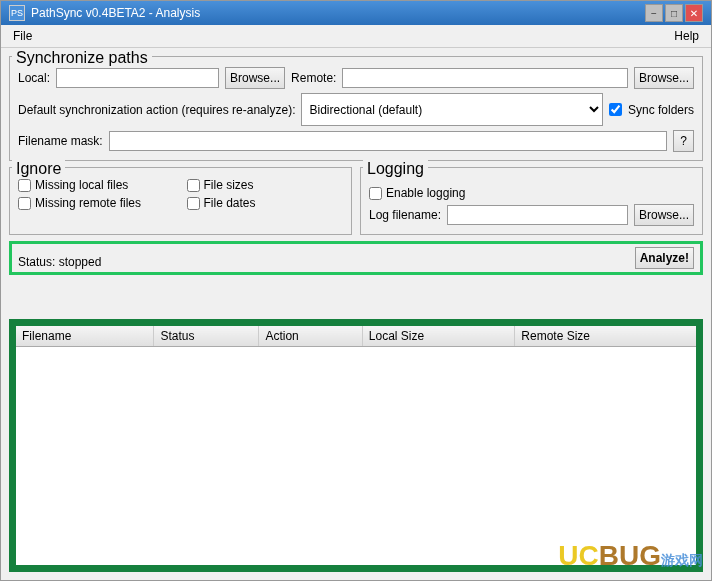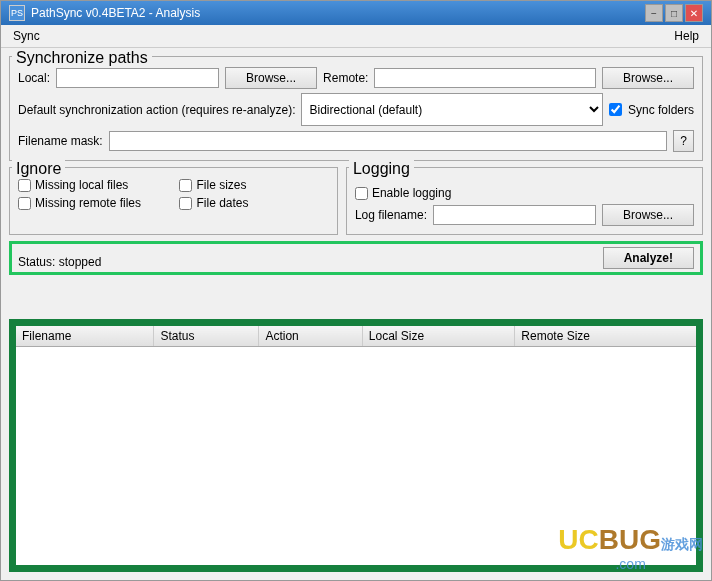--- a/index.html
+++ b/index.html
@@ -115,21 +115,21 @@
       border: 1px solid #999;
       background: white;
       height: 20px;
       padding: 1px 3px;
       font-size: 12px;
       flex: 1;
     }
     .btn {
       border: 1px solid #999;
       background: linear-gradient(to bottom, #f5f5f5, #e0e0e0);
-      padding: 2px 20px;
+      padding: 2px 4px;
       cursor: pointer;
       height: 22px;
       font-size: 12px;
       white-space: nowrap;
     }
     .select-dropdown {
       border: 1px solid #999;
       background: white;
       height: 33px;
       font-size: 12px;
@@ -219,21 +219,21 @@
       <span class="title-text">PathSync v0.4BETA2 - Analysis</span>
     </div>
     <div class="title-controls">
       <div class="title-btn">−</div>
       <div class="title-btn">□</div>
       <div class="title-btn close">✕</div>
     </div>
   </div>
 
   <div class="menu-bar">
-    <span class="menu-item">Sync</span>
+    <span class="menu-item">File</span>
     <span class="menu-item">Help</span>
   </div>
 
   <div class="content">
 
     <div class="group-box">
       <span class="group-box-title">Synchronize paths</span>
 
       <div class="row">
         <span class="label">Local:</span>
@@ -322,15 +322,14 @@
         </tbody>
       </table>
     </div>
 
   </div>
 
   <div class="watermark">
     <div class="watermark-text">
       <span style="color:#e8c000;">UC</span><span style="color:#a16207;">BUG</span><span style="color:#4a90d9;font-size:14px;">游戏网</span>
     </div>
-    <div style="color:#4a90d9;font-size:14px;text-align:center;">.com</div>
   </div>
 </div>
 
 </body></html>

